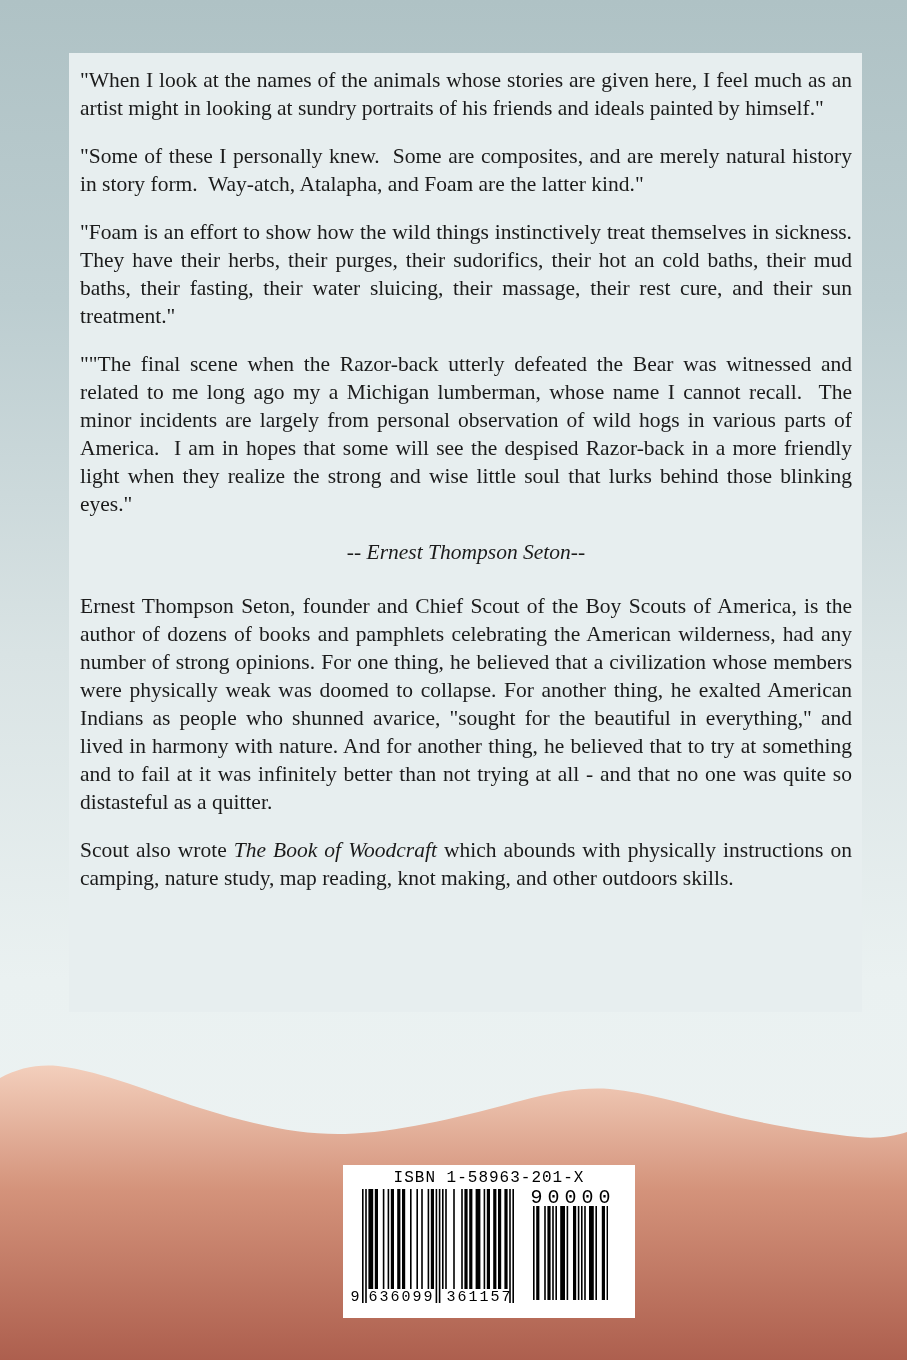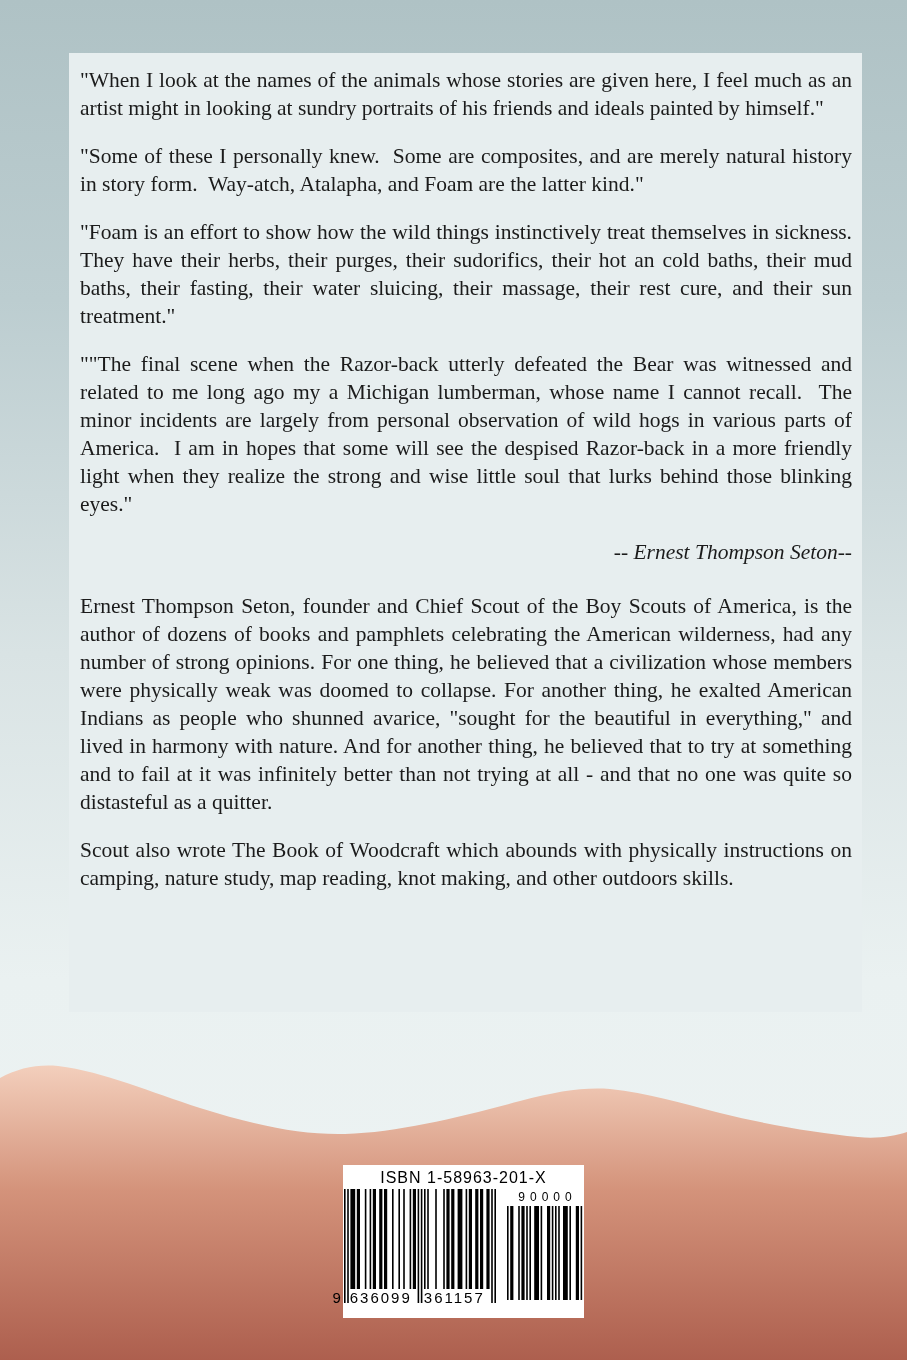--- a/index.html
+++ b/index.html
@@ -21,36 +21,36 @@
   }
   .text-panel p {
     margin: 0 0 20px;
     font-size: 21.5px;
     line-height: 28px;
     text-align: justify;
     white-space: pre-wrap;
   }
   .text-panel p.attribution {
     font-style: italic;
-    text-align: right;
+    text-align: center;
     margin: 16px 0 26px;
   }
-  .book-title { }
+  .book-title { font-style: italic; }
 
   .wave {
     position: absolute; left: 0; top: 1056px;
     width: 907px; height: 304px; display: block;
   }
 
   .barcode-box {
     position: absolute; left: 343px; top: 1165px;
-    width: 241px; height: 153px;
+    width: 292px; height: 153px;
     background: #ffffff;
     color: #000;
-    font-family: Liberation Sans, sans-serif;
+    font-family: Liberation Mono, monospace;
   }
   .isbn-line {
     text-align: center;
     font-size: 16px;
     letter-spacing: 1px;
     margin-top: 4px;
     white-space: nowrap;
   }
   .code-row {
     display: flex; justify-content: center; align-items: flex-start;
@@ -60,21 +60,21 @@
   .ean-digits {
     display: flex; align-items: flex-start;
     font-size: 15px; height: 16px; line-height: 16px;
     margin-top: -13px;
   }
   .ean-digits .d9 { margin-left: -12px; margin-right: 9px; }
   .ean-digits .g1 { letter-spacing: 2px; margin-right: 12px; }
   .ean-digits .g2 { letter-spacing: 2px; }
   .addon-col { display: flex; flex-direction: column; align-items: center; }
   .addon-digits {
-    font-size: 12px; letter-spacing: 5px;
+    font-size: 20px; letter-spacing: 5px;
     height: 17px; line-height: 17px; margin-left: 5px;
     white-space: nowrap;
   }
   svg.bars rect { fill: #000; }
 </style>
 </head>
 <body>
 
 <div class="cover">
 

